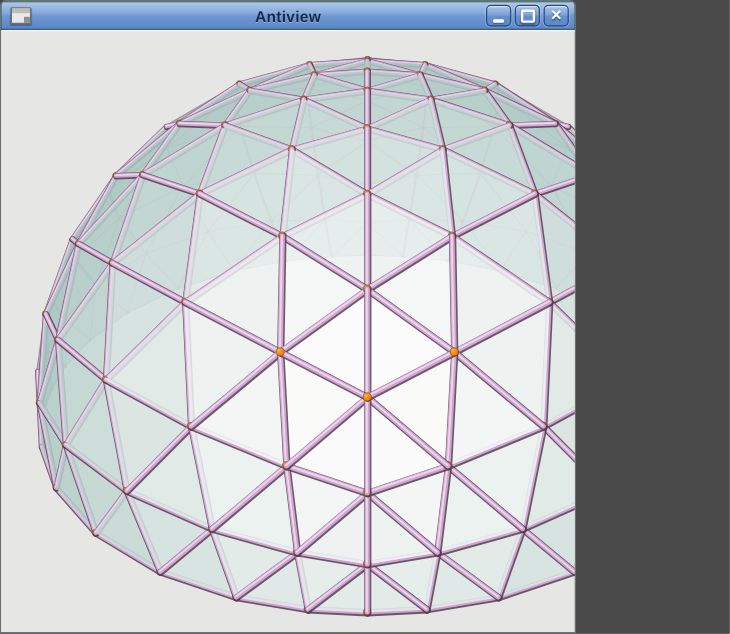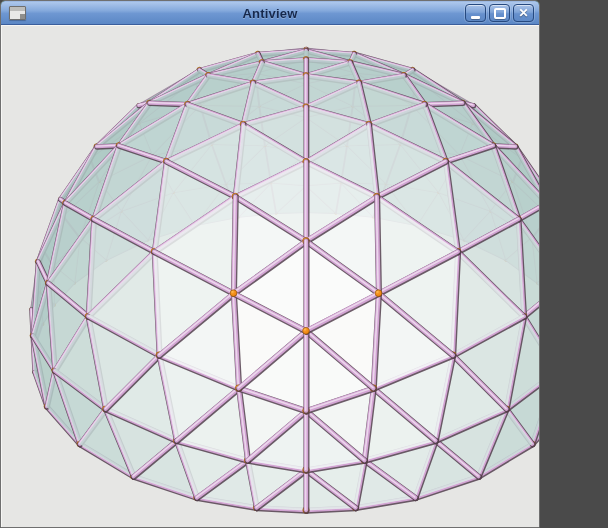--- a/index.html
+++ b/index.html
@@ -1,17 +1,17 @@
 <!DOCTYPE html>
 <html><head>
 <meta charset="utf-8">
 <style>
   html,body{margin:0;padding:0;background:#4a4a4a;font-family:"Liberation Sans",sans-serif;}
   .window{
-    width:540px;height:528px;box-sizing:border-box;
+    width:480px;height:528px;box-sizing:border-box;
     border:1px solid #6f6f6f;border-radius:5px 5px 0 0;
     overflow:hidden;background:#14532d;position:relative;
   }
   .titlebar{
     height:24px;box-sizing:border-box;
     background:linear-gradient(180deg,#adc7ec 0%,#84a9dc 40%,#6e97d2 52%,#5b87c5 100%);
     border-bottom:1px solid #3a5e9c;
     border-top:1px solid #9db9e2;
     border-radius:4px 4px 0 0;
     display:flex;align-items:center;

